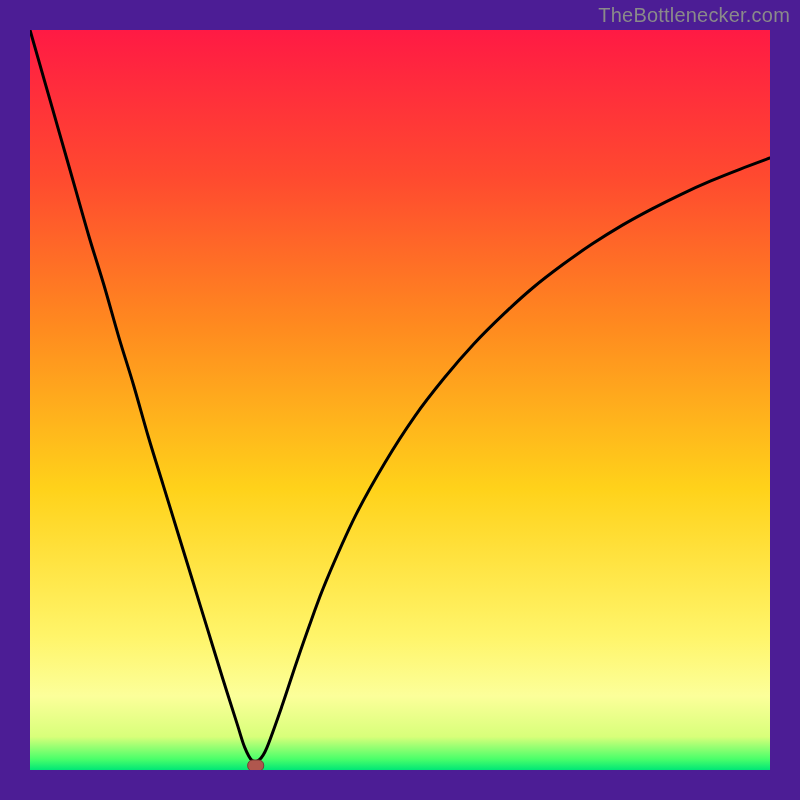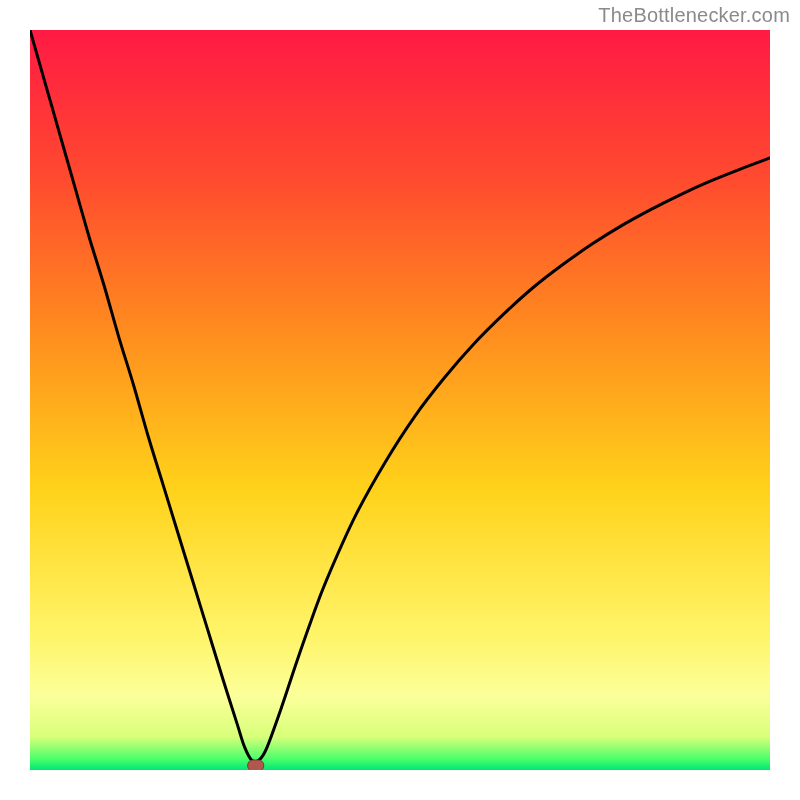--- a/index.html
+++ b/index.html
@@ -8,21 +8,21 @@
     width: 800px;
     height: 800px;
     background: #000;
     font-family: Arial, Helvetica, sans-serif;
     overflow: hidden;
   }
   .frame {
     position: absolute;
     left: 0; top: 0;
     width: 800px; height: 800px;
-    background: #ffffff;
+    background: #4c1d95;
   }
   .plot-area {
     position: absolute;
     left: 30px;
     top: 30px;
     width: 740px;
     height: 740px;
     overflow: hidden;
   }
   .attribution {

